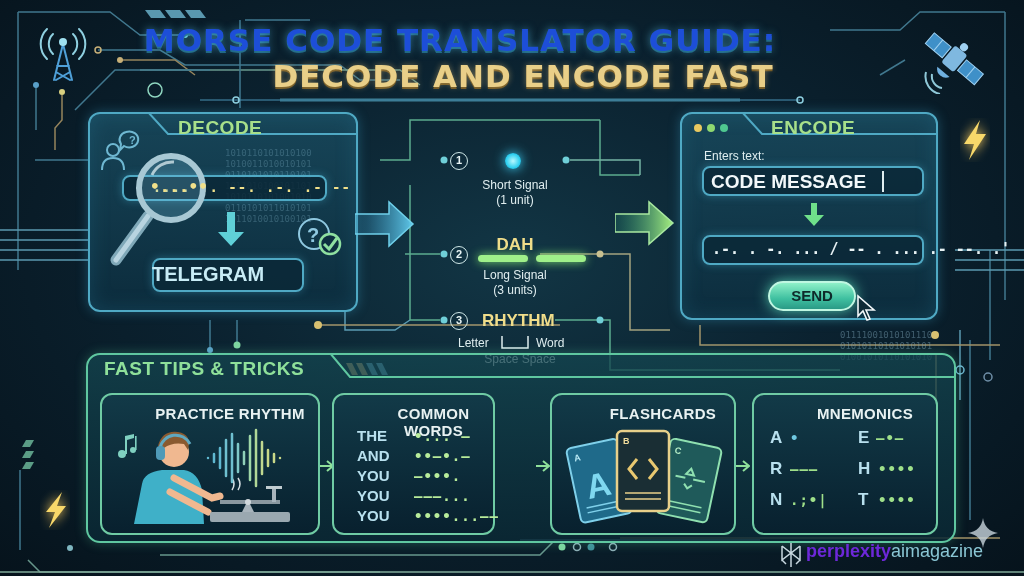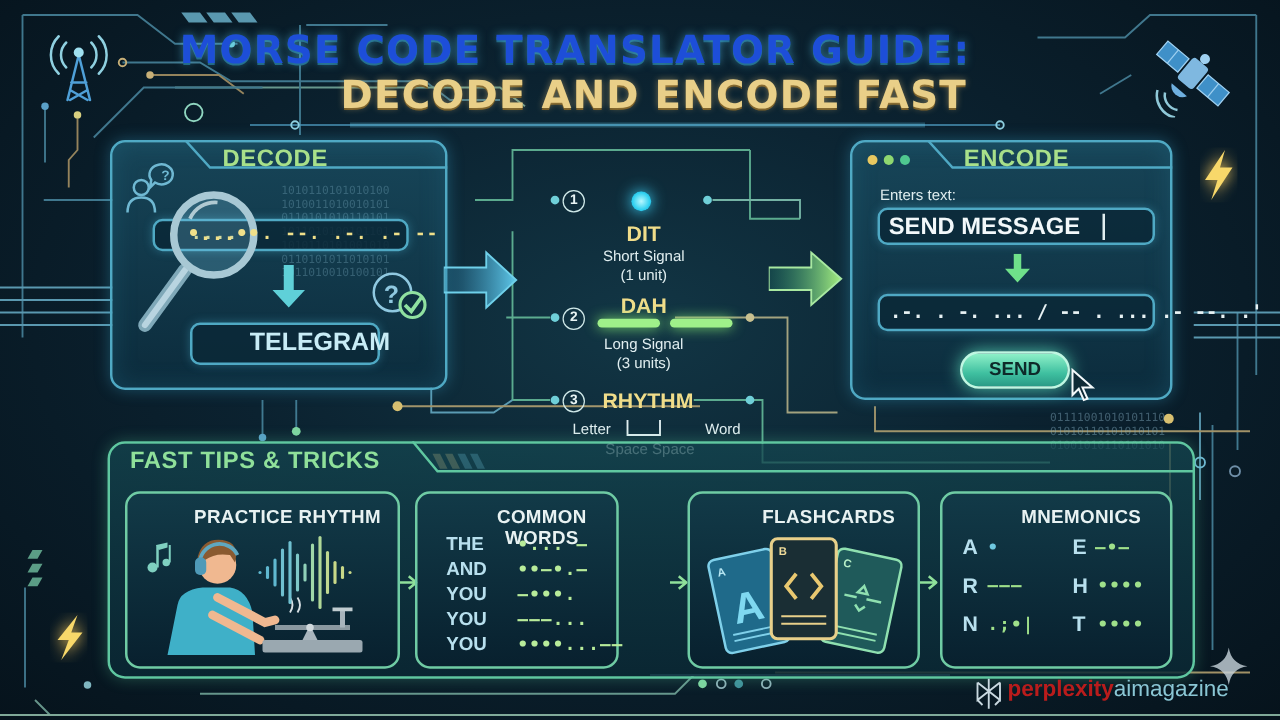--- a/index.html
+++ b/index.html
@@ -67,21 +67,21 @@
   .mn-code { position: absolute; font-weight: bold; font-size: 14px; color: #9fe08a; font-family: "DejaVu Sans Mono", monospace; letter-spacing: 1px; }
 
   .send-btn {
     position: absolute; left: 768px; top: 281px; width: 88px; height: 30px; border-radius: 16px;
     background: linear-gradient(180deg, #8ef0c8 0%, #3fc0a0 60%, #2a9a86 100%);
     box-shadow: 0 0 14px rgba(100,240,200,0.75);
     border: 2px solid #bff7e2;
     font-weight: bold; font-size: 15px; color: #0e2a2a; text-align: center; line-height: 26px;
   }
   .brand { position: absolute; left: 806px; top: 541px; font-size: 18px; font-weight: bold; }
-  .brand .p1 { color: #b91c1c; }
+  .brand .p1 { color: #6d28d9; }
   .brand .p2 { color: #8ac6d4; font-weight: normal; }
   .binary { position: absolute; font-family: "DejaVu Sans Mono", monospace; font-size: 9px; color: rgba(120,170,190,0.35); line-height: 11px; }
 </style>
 </head>
 <body>
 
 <svg class="bg" viewBox="0 0 1024 576">
   <g fill="none" stroke="#4e8fa8" stroke-width="1.5" opacity="0.8">
     <path d="M18 12 H110 L140 35 H190"></path>
     <path d="M98 50 H160 L185 65 H340 L360 80 H400"></path>
@@ -246,56 +246,55 @@
   <path d="M11 0 H19 V20 H28 L15 34 L2 20 H11 Z" fill="#5fd0d8"></path>
 </svg>
 <svg class="abs" style="left:296px;top:216px" width="50" height="42" viewBox="0 0 50 42">
   <circle cx="18" cy="18" r="15" fill="none" stroke="#8fc8e0" stroke-width="2"></circle>
   <text x="11" y="26" font-size="20" font-weight="bold" fill="#8fc8e0" font-family="Liberation Sans, sans-serif">?</text>
   <circle cx="34" cy="28" r="10" fill="#0e3040" stroke="#8fe0a0" stroke-width="2.5"></circle>
   <path d="M28 28 L33 33 L41 22" fill="none" stroke="#8fe0a0" stroke-width="3"></path>
 </svg>
 
 <div class="field" style="left:152px;top:258px;width:152px;height:34px;"></div>
-<div class="abs" style="left:152px;top:263px;width:160px;text-align:right;font-weight:bold;font-size:20px;color:#c8ecf6;">TELEGRAM</div>
+<div class="abs" style="left:152px;top:263px;width:160px;text-align:left;font-weight:bold;font-size:20px;color:#c8ecf6;">TELEGRAM</div>
 
 <svg class="abs" style="left:355px;top:200px" width="60" height="48" viewBox="0 0 60 48">
   <defs>
       <linearGradient id="ga" x1="0" x2="1">
         <stop offset="0" stop-color="#2a7fa8" stop-opacity="0.2"></stop>
         <stop offset="1" stop-color="#5fc8ea"></stop>
       </linearGradient>
     </defs>
   <path d="M0 14 H34 V2 L58 24 L34 46 V34 H0 Z" fill="url(#ga)" stroke="#6fd0ea" stroke-width="1.5"></path>
 </svg>
 
 <div class="num-circle" style="left:450px;top:152px;">1</div>
 <div class="abs" style="left:505px;top:153px;width:16px;height:16px;border-radius:50%;background:radial-gradient(circle,#b8f8ff 0%,#30d0f0 60%,#1090c0 100%);box-shadow:0 0 12px #40d8ff;"></div>
 <div class="center-col" style="left:455px;top:178px;width:120px;">
-  <div class="big-y">DIT</div>
   <div class="small-w">Short Signal</div>
   <div class="small-w">(1 unit)</div>
 </div>
 
 <div class="num-circle" style="left:450px;top:246px;">2</div>
 <div class="center-col big-y" style="left:455px;top:235px;width:120px;">DAH</div>
 <div class="abs" style="left:478px;top:255px;width:50px;height:7px;border-radius:4px;background:#9ff08a;box-shadow:0 0 10px #7fe070;"></div>
 <div class="abs" style="left:536px;top:255px;width:50px;height:7px;border-radius:4px;background:#9ff08a;box-shadow:0 0 10px #7fe070;"></div>
 <div class="center-col" style="left:455px;top:268px;width:120px;">
   <div class="small-w">Long Signal</div>
   <div class="small-w">(3 units)</div>
 </div>
 
 <div class="num-circle" style="left:450px;top:312px;">3</div>
 <div class="abs big-y" style="left:482px;top:311px;">RHYTHM</div>
 <div class="abs small-w" style="left:458px;top:336px;">Letter</div>
 <svg class="abs" style="left:500px;top:336px" width="30" height="14" viewBox="0 0 30 14">
   <path d="M2 0 V12 H28 V0" fill="none" stroke="#e0eef0" stroke-width="1.5"></path>
 </svg>
-<div class="abs small-w" style="left:536px;top:336px;margin-left:28px;">Word</div>
+<div class="abs small-w" style="left:536px;top:336px;">Word</div>
 <div class="center-col small-w" style="left:470px;top:352px;width:100px;">Space Space</div>
 
 <svg class="abs" style="left:615px;top:200px" width="60" height="46" viewBox="0 0 60 46">
   <defs>
       <linearGradient id="gb" x1="0" x2="1">
         <stop offset="0" stop-color="#2a9a7a" stop-opacity="0.2"></stop>
         <stop offset="1" stop-color="#a8f080"></stop>
       </linearGradient>
     </defs>
   <path d="M0 14 H34 V2 L58 23 L34 44 V32 H0 Z" fill="url(#gb)" stroke="#a8e8a0" stroke-width="1.5"></path>
@@ -305,21 +304,21 @@
 <svg class="abs" style="left:680px;top:112px" width="258" height="28" viewBox="0 0 258 28">
   <path d="M62 0 L82 22 H258" fill="none" stroke="#4fa9c4" stroke-width="2"></path>
 </svg>
 <div class="abs" style="left:694px;top:124px;width:8px;height:8px;border-radius:50%;background:#e8c860;"></div>
 <div class="abs" style="left:707px;top:124px;width:8px;height:8px;border-radius:50%;background:#8fd870;"></div>
 <div class="abs" style="left:720px;top:124px;width:8px;height:8px;border-radius:50%;background:#4fc890;"></div>
 <div class="panel-tab" style="left:771px;top:117px;">ENCODE</div>
 
 <div class="abs" style="left:704px;top:149px;font-size:12px;color:#e0eef0;">Enters text:</div>
 <div class="field" style="left:702px;top:166px;width:222px;height:30px;"></div>
-<div class="abs" style="left:711px;top:171px;font-weight:bold;font-size:19px;color:#f2f8fa;">SEND MESSAGE</div>
+<div class="abs" style="left:711px;top:171px;font-weight:bold;font-size:19px;color:#f2f8fa;">CODE MESSAGE</div>
 <div class="abs" style="left:882px;top:171px;width:2px;height:21px;background:#e0eef0;"></div>
 
 <svg class="abs" style="left:803px;top:203px" width="22" height="24" viewBox="0 0 22 24">
   <path d="M8 0 H14 V12 H21 L11 23 L1 12 H8 Z" fill="#6fe08a"></path>
 </svg>
 
 <div class="field" style="left:702px;top:235px;width:222px;height:30px;"></div>
 <div class="abs" style="left:712px;top:240px;font-weight:bold;font-size:15px;color:#e8f2f4;font-family:'DejaVu Sans Mono',monospace;white-space:pre;letter-spacing:0px;">.-. . -. ... / -- . ... .- --. .'</div>
 
 <div class="send-btn">SEND</div>

